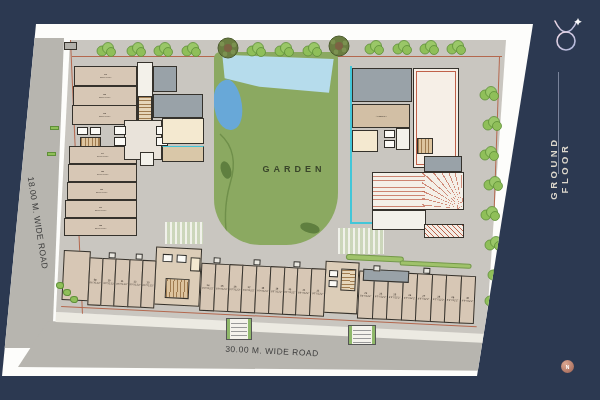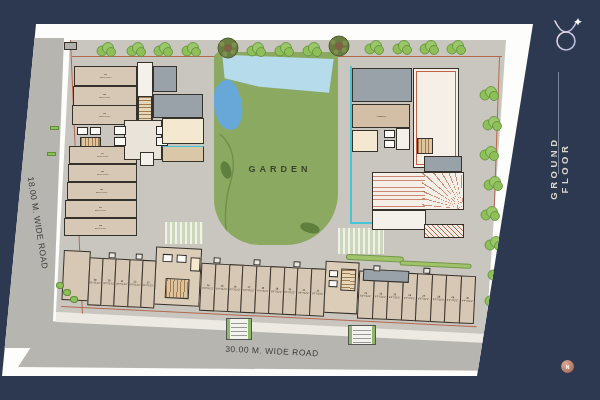--- a/index.html
+++ b/index.html
@@ -29,21 +29,21 @@
   .hatch-red{background:repeating-linear-gradient(45deg,#f2ece4 0 2.5px,#c0614a 2.5px 3.5px);}
   .stripes{background:repeating-linear-gradient(90deg,#f5f6ef 0 2px,#ccd8ba 2px 5px);opacity:.9;}
   .hedge{background:#9fc26a;border-radius:3px;border:1px solid #74994a;box-sizing:border-box;}
   
   .garden{position:absolute;left:214px;top:52px;width:124px;height:193px;background:#8ba961;
           border-radius:6px 6px 52px 46px;overflow:hidden;}
   .water{position:absolute;left:6px;top:2px;width:116px;height:42px;background:#b6dcec;
          clip-path:polygon(2% 2%,98% 12%,94% 92%,34% 78%,4% 58%);}
   .pond{position:absolute;left:0px;top:28px;width:28px;height:50px;background:#68a8d8;
         border-radius:65% 35% 55% 45%/55% 45% 60% 40%;transform:rotate(-14deg);}
-  .garden-label{position:absolute;left:4px;top:112px;width:100%;text-align:center;
+  .garden-label{position:absolute;left:18px;top:112px;width:100%;text-align:center;
                 font-size:9px;letter-spacing:4px;color:#39452a;font-weight:bold;}
   
   .roadlabel{position:absolute;font-size:8.5px;color:#3d3d3d;letter-spacing:.5px;text-align:center;}
   .shoplabel{position:absolute;inset:0;display:flex;align-items:center;justify-content:center;
              overflow:visible;pointer-events:none;}
   .shoplabel .inner{font-size:6px;line-height:1.15;color:#4a4038;text-align:center;
                     transform:scale(.42);white-space:nowrap;}
   .shoplabel .inner b{display:block;font-weight:bold;}
   
   .band{position:absolute;left:64px;top:248px;width:420px;height:60px;

